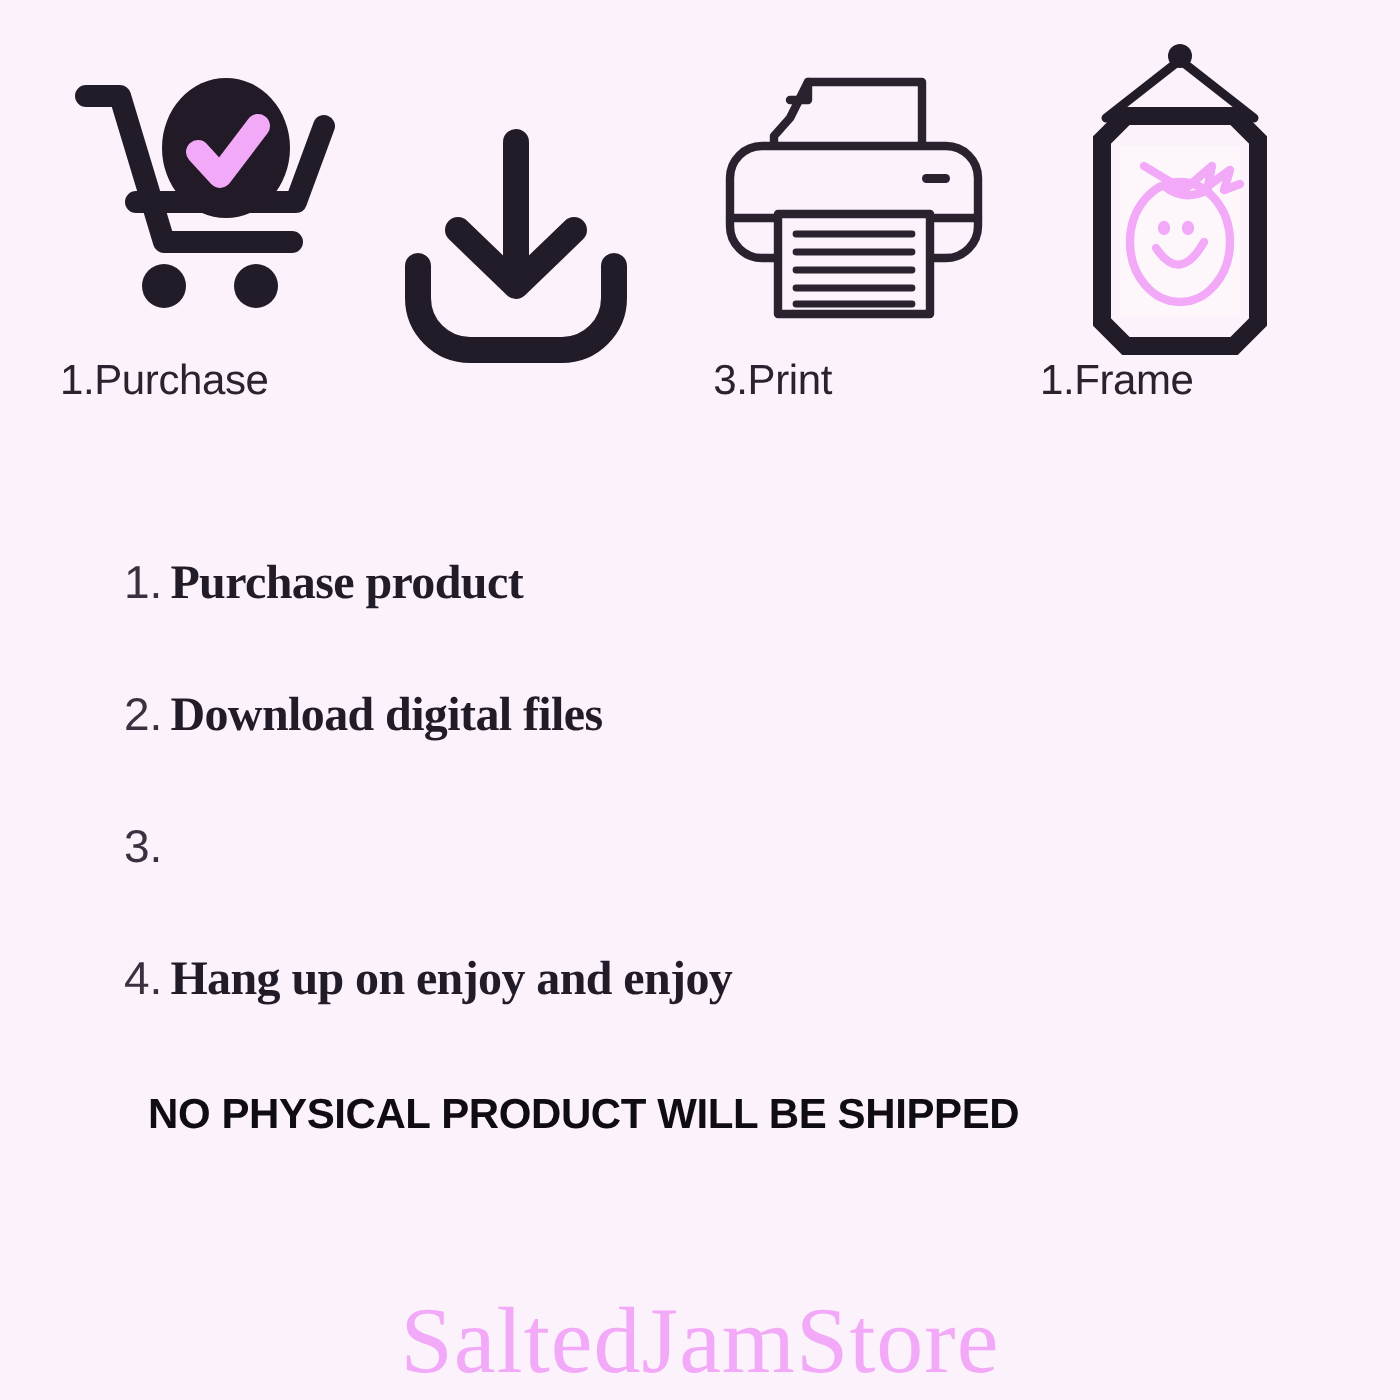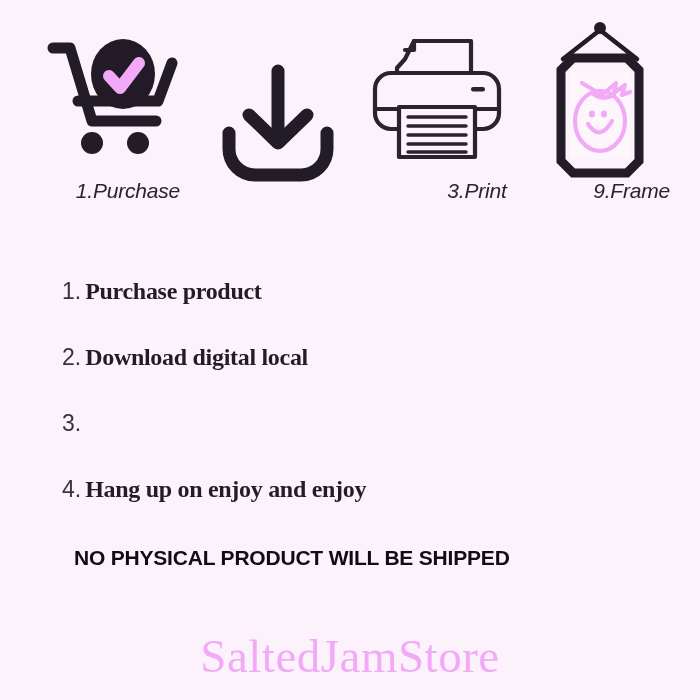--- a/index.html
+++ b/index.html
@@ -31,23 +31,22 @@
     display: flex;
     justify-content: space-between;
     align-items: flex-end;
     box-sizing: border-box;
     padding: 0 30px;
   }
   .step {
     width: 150px;
     display: flex;
     flex-direction: column;
-    align-items: flex-end;
+    align-items: flex-start;
     justify-content: flex-end;
-    font-style: italic;
   }
   .step-icon {
     height: 145px;
     display: flex;
     align-items: center;
     justify-content: center;
   }
   .step-label {
     margin-top: 6px;
     font-size: 21px;
@@ -95,21 +94,21 @@
     color: #100c14;
     font-family: "Liberation Sans", sans-serif;
     letter-spacing: -0.2px;
     white-space: nowrap;
     text-align: center;
   }
 
   
   .brand {
     position: absolute;
-    top: 629px;
+    top: 644px;
     left: 0;
     width: 700px;
     text-align: center;
     font-family: "Liberation Serif", serif;
     font-size: 47px;
     color: #f2a9f7;
     letter-spacing: 0.5px;
   }
 </style>
 </head>
@@ -195,35 +194,35 @@
             <path d="M72 74 L86 62 L84 72 L95 64 L92 74 L100 71"></path>
             <path d="M62 72 Q72 80 84 74"></path>
           </g>
           <g fill="#f2a9f7">
             <ellipse cx="62" cy="93" rx="3.1" ry="3.6"></ellipse>
             <ellipse cx="74" cy="93" rx="3.1" ry="3.6"></ellipse>
           </g>
           <path d="M58 103 Q70 121 82 100" fill="none" stroke="#f2a9f7" stroke-width="4.2" stroke-linecap="round"></path>
         </svg>
       </div>
-      <div class="step-label">9.Frame</div>
+      <div class="step-label">1.Frame</div>
     </div>
 
   </div>
 
   <div class="instructions">
 
     <div class="instr-row">
       <span class="instr-num">1.</span>
       <span class="instr-text">Purchase product</span>
     </div>
 
     <div class="instr-row">
       <span class="instr-num">2.</span>
-      <span class="instr-text">Download digital local</span>
+      <span class="instr-text">Download digital files</span>
     </div>
 
     <div class="instr-row">
       <span class="instr-num">3.</span>
     </div>
 
     <div class="instr-row">
       <span class="instr-num">4.</span>
       <span class="instr-text">Hang up on enjoy and enjoy</span>
     </div>

